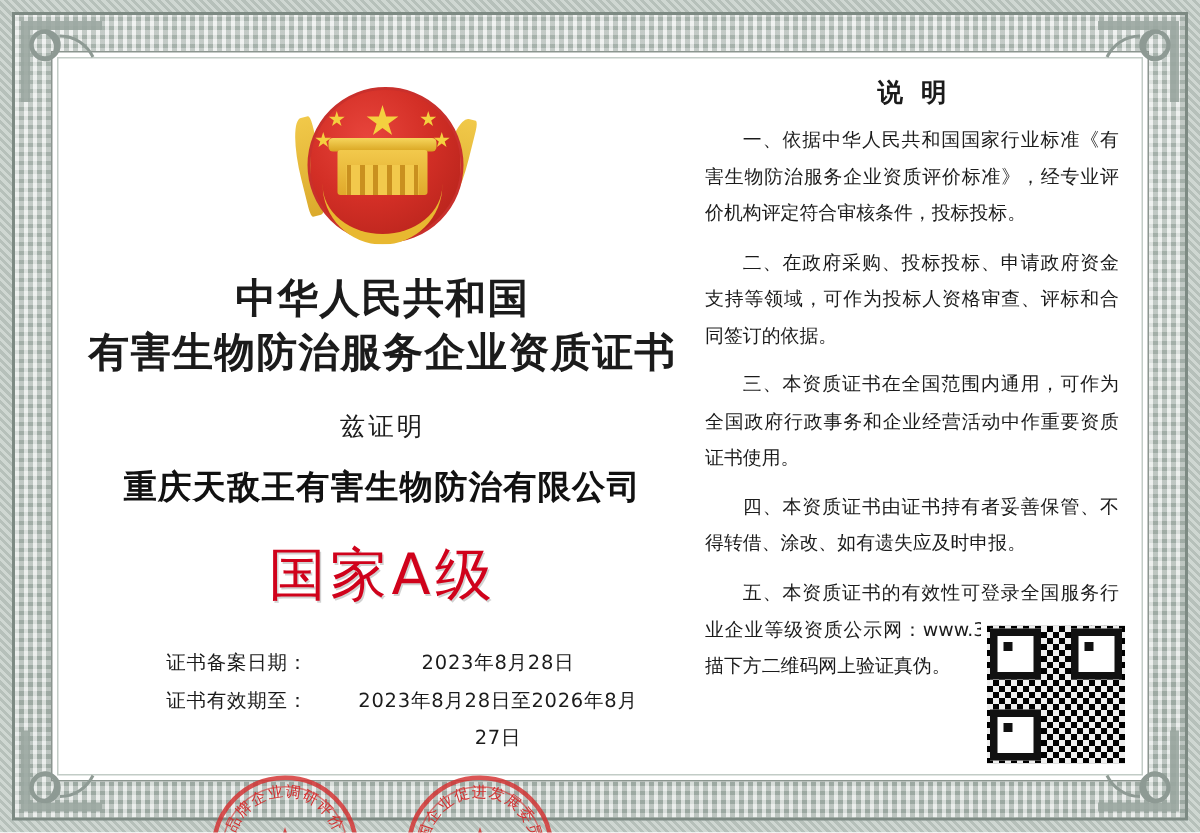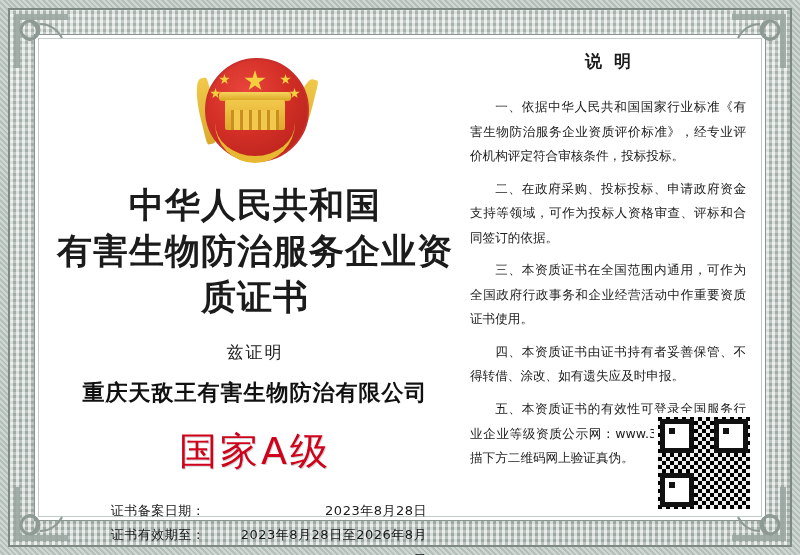--- a/index.html
+++ b/index.html
@@ -152,21 +152,21 @@
     border-radius: 60% 10% 60% 10%;
     opacity: .95;
   }
   .emblem .wheat-l { left: 2px; transform: rotate(-14deg); }
   .emblem .wheat-r { right: 2px; transform: rotate(14deg); }
 
   
   .title-main {
     font-family: "DejaVu Sans", "Liberation Sans", sans-serif;
     font-weight: bold;
-    font-size: 35px;
+    font-size: 27px;
     line-height: 1.32;
     color: #1b1b1b;
     letter-spacing: 1px;
     margin-top: 14px;
   }
   .zi-zheng-ming {
     margin-top: 20px;
     font-size: 17px;
     color: #1b1b1b;
     letter-spacing: 2px;
@@ -191,21 +191,21 @@
     font-size: 13px;
     color: #1b1b1b;
     line-height: 1.9;
     text-align: center;
   }
   .dates .row {
     display: flex;
     justify-content: center;
   }
   .dates .lbl { width: 150px; text-align: center; padding-right: 4px; letter-spacing: .5px; }
-  .dates .val { width: 190px; text-align: right; letter-spacing: .5px; }
+  .dates .val { width: 190px; text-align: center; letter-spacing: .5px; }
 
   
   .seals {
     margin-top: 12px;
     display: flex;
     justify-content: center;
     gap: 32px;
   }
   .seal {
     position: relative;
@@ -250,21 +250,21 @@
     letter-spacing: .4px;
     margin-bottom: 10px;
   }
   .cert-no .num { color: #d0021b; font-weight: bold; letter-spacing: .6px; }
   .notes-title {
     text-align: center;
     font-size: 17px;
     font-weight: bold;
     letter-spacing: 12px;
     color: #1b1b1b;
-    margin: 2px 0 22px 0;
+    margin: 2px 0 8px 0;
     padding-left: 12px;
   }
   .note {
     font-size: 12.6px;
     line-height: 1.95;
     color: #1b1b1b;
     text-align: justify;
     text-justify: inter-ideograph;
     margin-bottom: 8px;
     text-indent: 2em;

